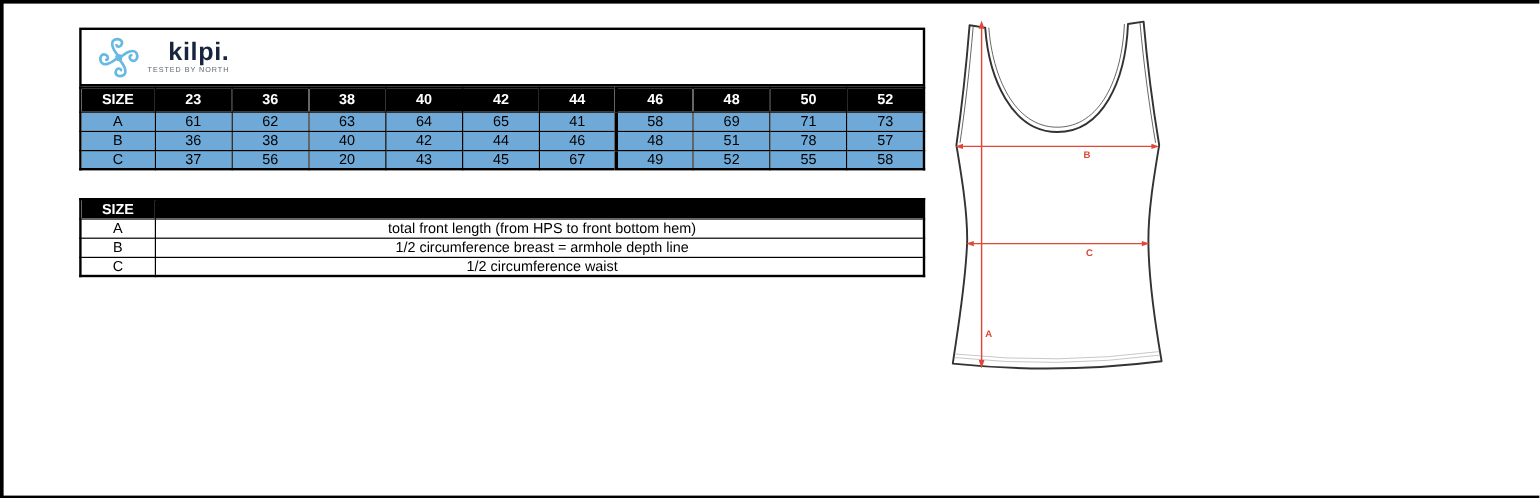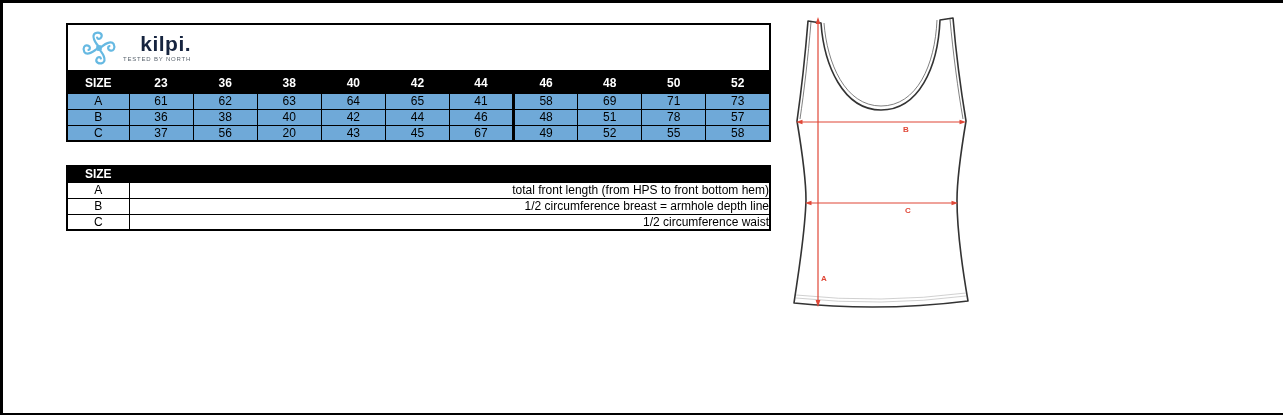--- a/index.html
+++ b/index.html
@@ -110,21 +110,21 @@
   }
   .legend-table .lg-head td {
     background: var(--table_black, #000);
     color: #fff;
     font-weight: bold;
     text-align: center;
     height: 16px;
     border-color: #000;
   }
   .legend-table .code { text-align: center; }
-  .legend-table .desc { text-align: right; padding-left: 5px; }
+  .legend-table .desc { text-align: center; padding-left: 5px; }
 
   
   .garment-wrap {
     position: absolute;
     left: 789px; top: 10px;
     width: 180px; height: 300px;
   }
   .garment-wrap svg { display: block; width: 100%; height: 100%; }
   .outline { fill: #ffffff; stroke: var(--outline_gray, #333); stroke-width: 1.6; stroke-linejoin: round; }
   .trim    { fill: none; stroke: #4a4a4a; stroke-width: 0.7; }

